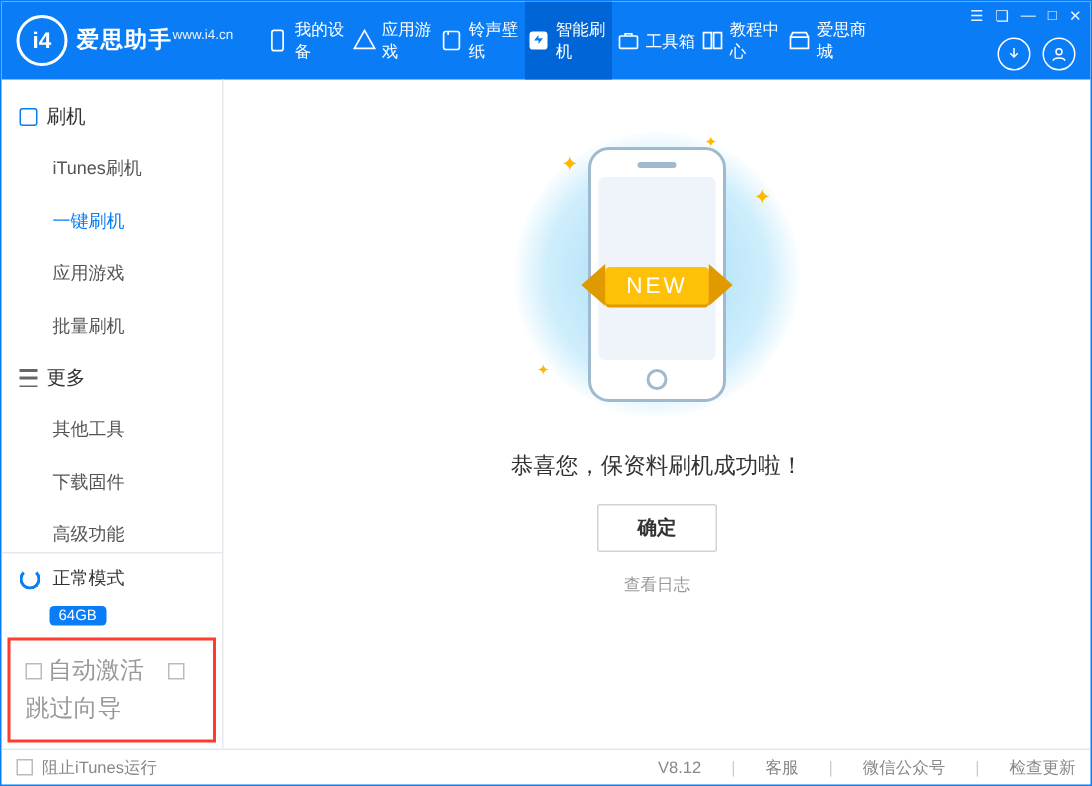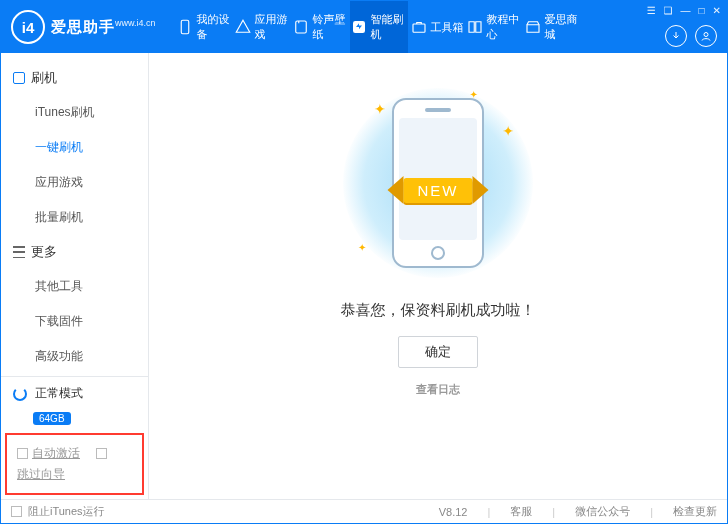--- a/index.html
+++ b/index.html
@@ -31,41 +31,41 @@
   .side-item { padding: 9px 12px 9px 34px; color: #555; cursor: pointer; font-size: 12px; }
   .side-item.active { color: #0a7cf5; }
 
   .side-bottom { border-top: 1px solid #e5e8ec; }
   .mode-row { display: flex; align-items: center; gap: 8px; padding: 8px 12px; color: #333; }
   .spinner { width: 14px; height: 14px; border: 2px solid #0a7cf5; border-top-color: transparent; border-radius: 50%; }
   .device-row { display: flex; align-items: center; gap: 8px; padding: 6px 12px 2px; color: #333; }
   .device-icon { width: 12px; height: 16px; border: 1.5px solid #0a7cf5; border-radius: 2px; position: relative; }
   .device-icon::after { content: ""; position: absolute; bottom: 1px; left: 50%; transform: translateX(-50%); width: 3px; height: 1.5px; background: #0a7cf5; }
   .cap-badge { display: inline-block; margin: 2px 12px 8px 32px; background: #0a7cf5; color: #fff; font-size: 10px; padding: 1px 6px; border-radius: 3px; }
-  .check-row { display: flex; align-items: center; gap: 4px; padding: 10px 10px; color: #999; font-size: 12px; flex-wrap: wrap; text-decoration: underline; }
+  .check-row { display: flex; align-items: center; gap: 4px; padding: 10px 10px; color: #999; font-size: 16px; flex-wrap: wrap; }
   .highlight-box { border: 2px solid #ff3b30; margin: 0 4px 4px 4px; }
   .chk { width: 11px; height: 11px; border: 1px solid #bbb; display: inline-block; }
 
   .main { flex: 1; display: flex; flex-direction: column; align-items: center; justify-content: flex-start; padding-top: 30px; }
   .illus { width: 220px; height: 200px; position: relative; display: flex; align-items: center; justify-content: center; }
   .halo { position: absolute; width: 190px; height: 190px; border-radius: 50%; background: radial-gradient(circle,#9ed9f7 0%,#cfeefc 55%, #fff 72%); }
   .sparkle { position: absolute; color: #ffb800; font-size: 14px; }
   .phone { position: relative; width: 92px; height: 170px; background: #fff; border: 2px solid #9fb9cf; border-radius: 14px; display: flex; flex-direction: column; align-items: center; }
   .phone-top { width: 26px; height: 4px; background: #9fb9cf; border-radius: 2px; margin-top: 8px; }
   .phone-screen { flex: 1; width: 78px; margin: 6px 0; background: #eef4fa; border-radius: 4px; }
   .phone-home { width: 14px; height: 14px; border: 2px solid #9fb9cf; border-radius: 50%; margin-bottom: 6px; }
   .ribbon { position: absolute; top: 50%; left: 50%; transform: translate(-50%,-25%); display: flex; align-items: center; }
   .ribbon-tail { width: 0; height: 0; border-top: 14px solid transparent; border-bottom: 14px solid transparent; }
   .ribbon-tail.left { border-right: 16px solid #e09a00; }
   .ribbon-tail.right { border-left: 16px solid #e09a00; }
   .ribbon-body { background: #ffc107; color: #fff; font-weight: normal; font-size: 15px; letter-spacing: 2px; padding: 4px 14px; border-radius: 3px; box-shadow: 0 2px 0 #e09a00; }
 
   .success-text { margin-top: 18px; font-size: 15px; color: #333; }
-  .ok-btn { margin-top: 16px; border: 1px solid #d0d4d9; background: #fff; padding: 6px 26px; font-size: 13px; color: #333; cursor: pointer; border-radius: 2px; }
-  .log-link { margin-top: 14px; font-size: 11px; color: #999; cursor: pointer; font-weight: bold; }
+  .ok-btn { margin-top: 16px; border: 1px solid #d0d4d9; background: #fff; padding: 6px 26px; font-size: 13px; color: #333; cursor: pointer; border-radius: 2px; font-weight: bold; }
+  .log-link { margin-top: 14px; font-size: 11px; color: #999; cursor: pointer; }
 
   .statusbar { height: 24px; border-top: 1px solid #e5e8ec; display: flex; align-items: center; font-size: 11px; color: #888; padding: 0 10px; justify-content: space-between; }
   .status-left { display: flex; align-items: center; gap: 6px; }
   .status-right { display: flex; align-items: center; gap: 20px; }
   .sep { color: #ccc; }
 </style>
 </head>
 <body>
 
 <div class="titlebar">

